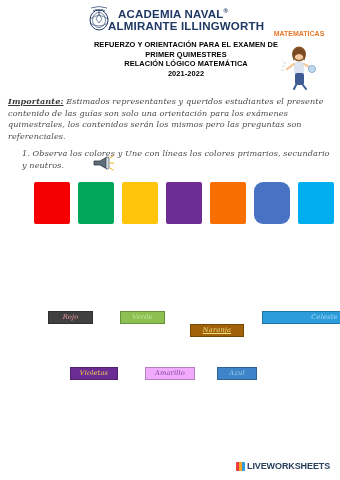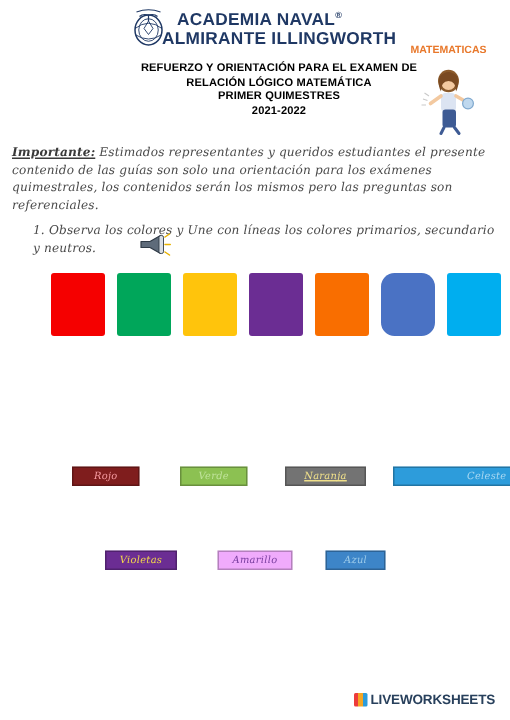--- a/index.html
+++ b/index.html
@@ -101,22 +101,22 @@
     <div class="school-name">
       <span class="ln1">
         <span>ACADEMIA NAVAL</span><sup>®</sup>
       </span>
       <span class="ln2">ALMIRANTE ILLINGWORTH</span>
     </div>
   </div>
 
   <div class="title-block">
     <div>REFUERZO Y ORIENTACIÓN PARA EL EXAMEN DE</div>
+    <div>PRIMER QUIMESTRES</div>
     <div>RELACIÓN LÓGICO MATEMÁTICA</div>
-    <div>PRIMER QUIMESTRES</div>
     <div>2021-2022</div>
   </div>
 
   <div class="math-sticker">
     <div class="math-word">MATEMATICAS</div>
     <span>
       <svg width="62" height="48" viewBox="0 0 62 48" style="position:absolute;left:0;top:12px;">
         <ellipse cx="31" cy="12" rx="7" ry="7.5" fill="#8B5A2B"></ellipse>
         <circle cx="31" cy="13" r="5" fill="#F3C9A0"></circle>
         <path d="M25 9 q6 -6 12 0 q1 7 -1 10 q0 -7 -5 -7 q-5 0 -5 7 q-2 -3 -1 -10z" fill="#7A4A22"></path>
@@ -151,23 +151,23 @@
     <div class="swatch" style="background: rgb(245, 0, 0); left: 0px;"></div>
     <div class="swatch" style="background: rgb(0, 166, 90); left: 44px;"></div>
     <div class="swatch" style="background: rgb(255, 196, 12); left: 88px;"></div>
     <div class="swatch" style="background: rgb(107, 45, 147); left: 132px;"></div>
     <div class="swatch" style="background: rgb(249, 110, 0); left: 176px;"></div>
     <div class="swatch rounded" style="background: rgb(74, 114, 196); left: 220px;"></div>
     <div class="swatch" style="background: rgb(0, 174, 239); left: 264px;"></div>
   </div>
 
   <div>
-    <div class="chip" style="top: 311px; background: #7f1d1d; color: rgb(245, 154, 160); left: 48px; width: 43px; position: absolute; text-align: center;">Rojo</div>
+    <div class="chip" style="top: 311px; background: #404040; color: rgb(245, 154, 160); left: 48px; width: 43px; position: absolute; text-align: center;">Rojo</div>
     <div class="chip" style="top: 311px; background: rgb(140, 193, 82); color: rgb(191, 227, 154); left: 120px; width: 43px; position: absolute;">Verde</div>
-    <div class="chip" style="top: 311px; background: #737373; color: rgb(240, 224, 138); left: 190px; width: 52px; position: absolute; text-decoration: underline;">Naranja</div>
+    <div class="chip" style="top: 324px; background: #a16207; color: rgb(240, 224, 138); left: 190px; width: 52px; position: absolute; text-decoration: underline;">Naranja</div>
     <div class="chip" style="top: 311px; background: rgb(45, 156, 219); color: rgb(169, 216, 242); left: 262px; width: 45px; position: absolute; padding-left: 39px;">Celeste</div>
   </div>
 
   <div>
     <div class="chip" style="top: 367px; background: rgb(107, 45, 147); color: rgb(242, 214, 75); left: 70px; width: 46px; position: absolute;">Violetas</div>
     <div class="chip" style="top: 367px; background: #f0abfc; color: rgb(122, 63, 160); left: 145px; width: 48px; position: absolute;">Amarillo</div>
     <div class="chip" style="top: 367px; background: rgb(61, 133, 200); color: rgb(156, 203, 234); left: 217px; width: 38px; position: absolute;">Azul</div>
   </div>
 
   <div class="lw-footer">

